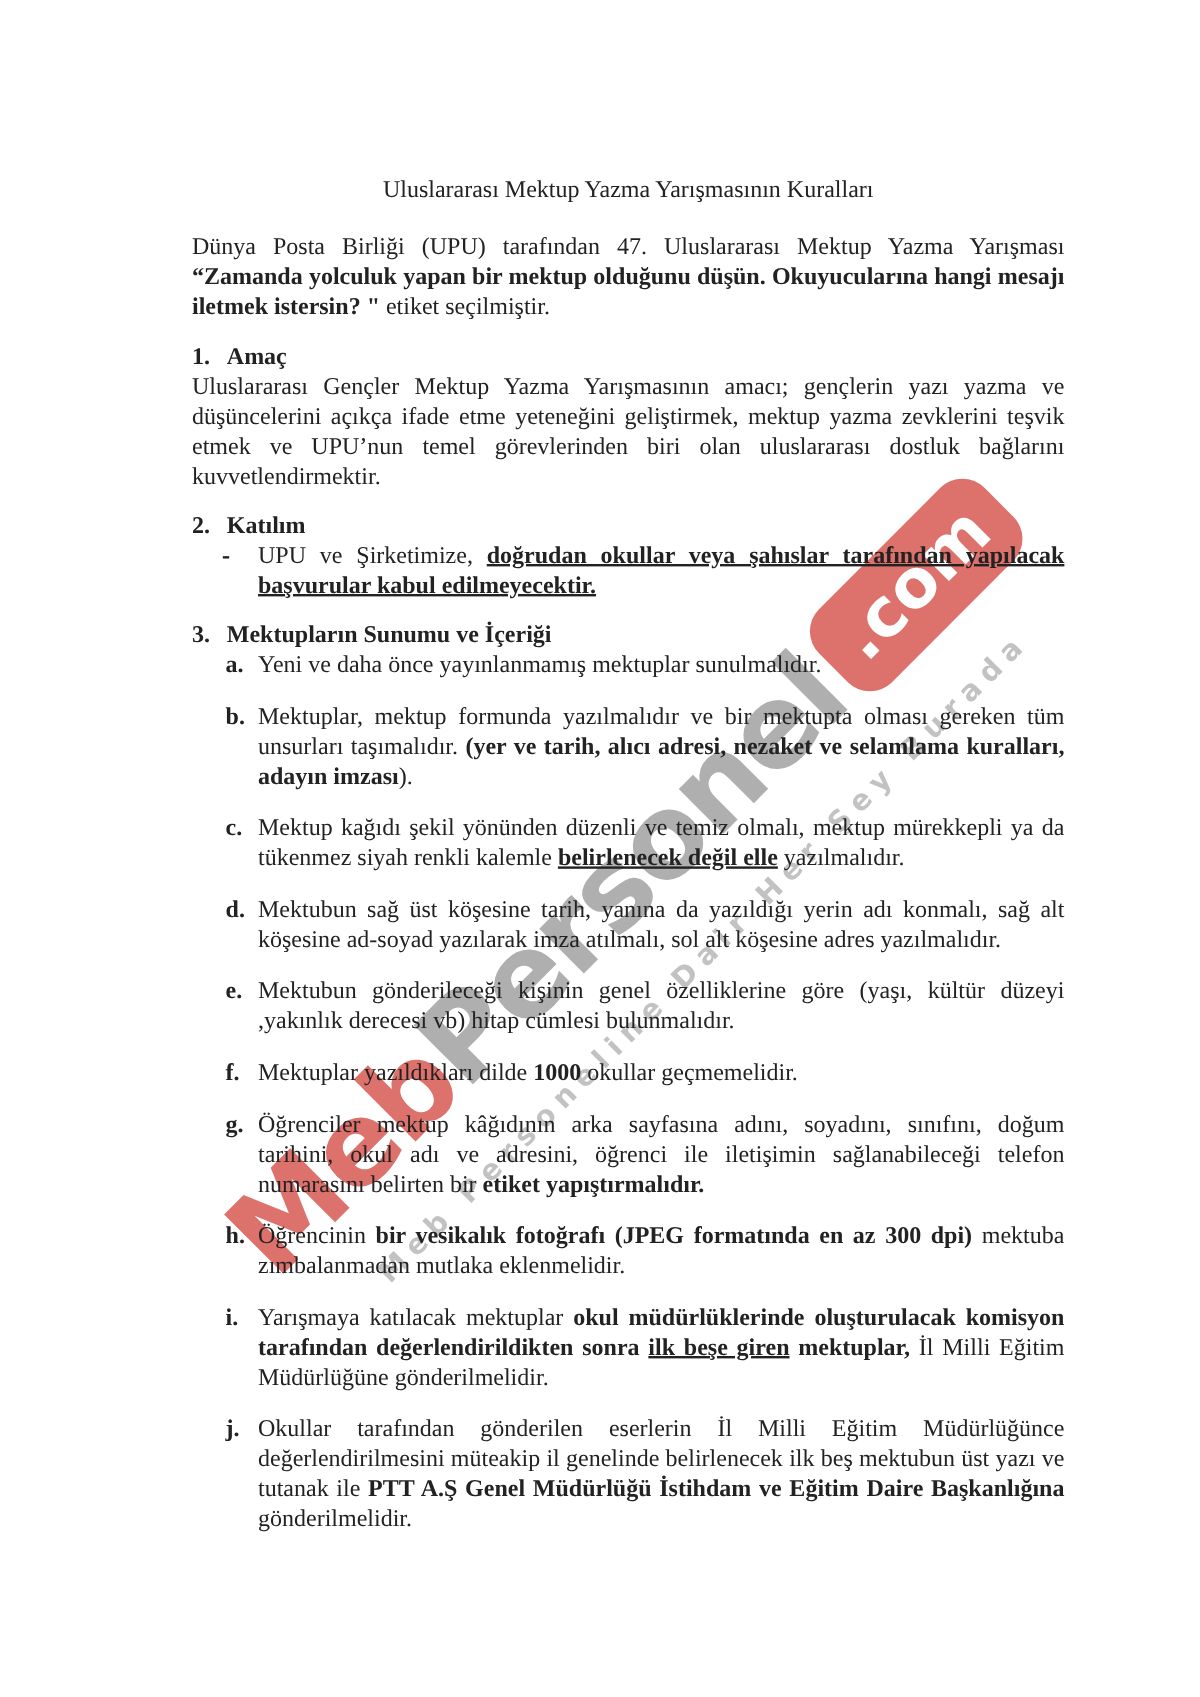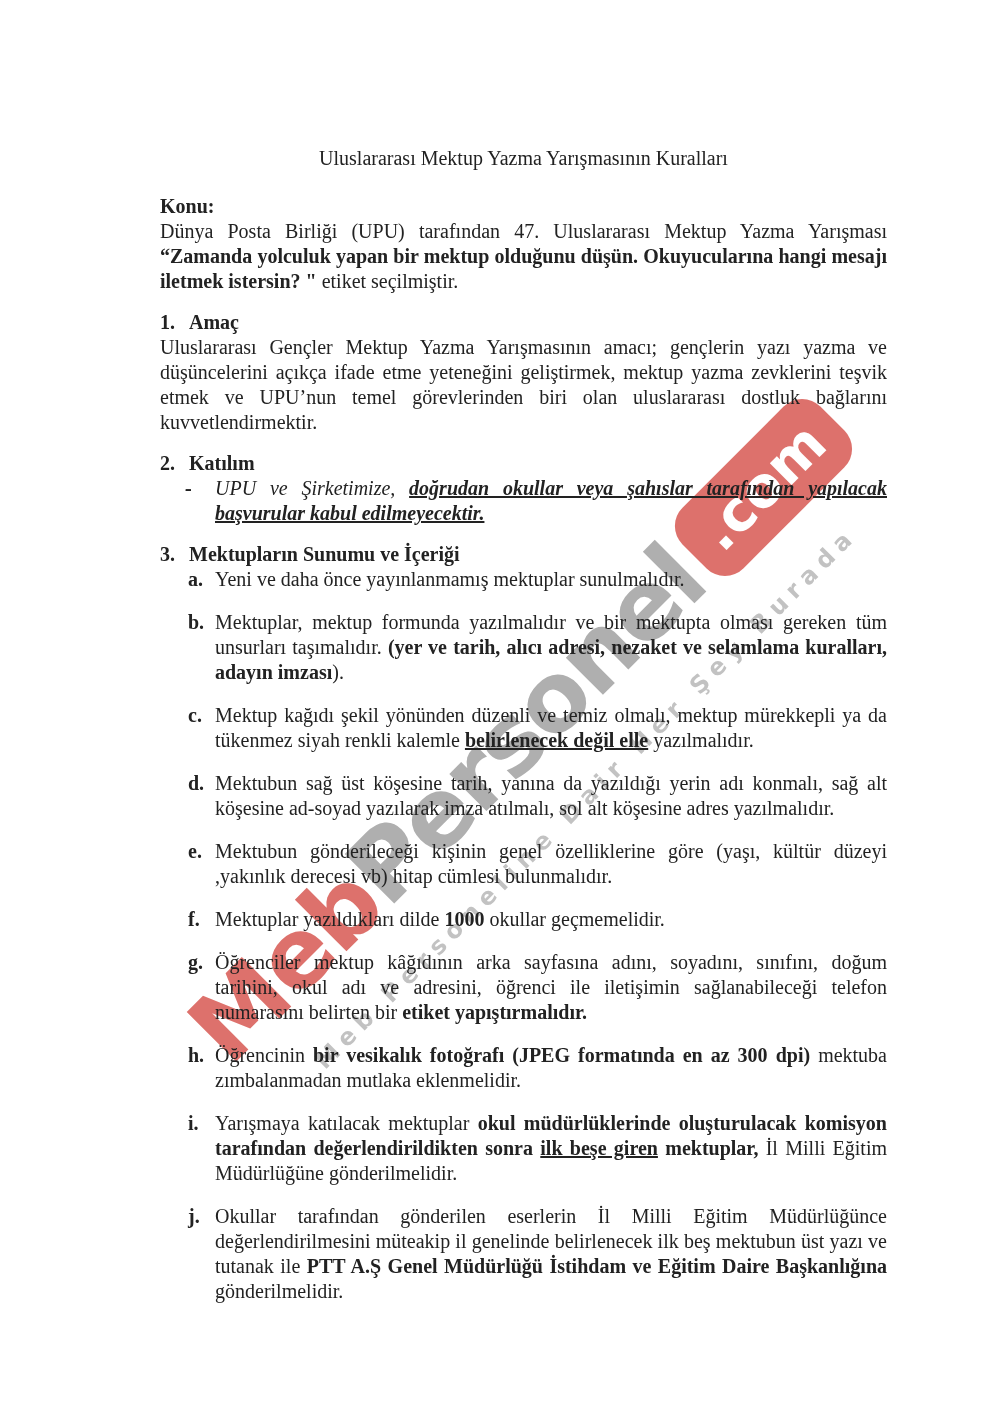--- a/index.html
+++ b/index.html
@@ -55,41 +55,40 @@
     margin-top:16px;
     display:flex;
   }
   .section .marker{flex:none;width:29px;}
   .dash,.letter{position:relative;padding-left:55px;}
   .dash .marker{position:absolute;left:25px;top:0;}
   .letter .marker{position:absolute;left:28px;top:0;}
   .marker.mb{font-weight:bold;}
   .gap{margin-top:18px;}
   .b{font-weight:bold;}
-  .i{font-style:italic;}
+  .i{}
   .u{text-decoration:underline;}
 </style>
 </head>
 <body>
 
 <div class="page">
 
   <div class="wm">
     <div class="wm-brand">
       <span class="wm-red" style="color: rgb(214, 83, 76);">Meb</span>
         <span class="wm-gray" style="color: rgb(158, 158, 158);">Personel</span>
         <span class="wm-badge" style="background: rgb(214, 83, 76);">.com</span>
     </div>
     <div class="wm-tagline" style="color: rgb(181, 181, 181);">Meb Personeline Dair Her Şey Burada</div>
   </div>
 
   <div class="content">
     <div class="doc-title">Uluslararası Mektup Yazma Yarışmasının Kuralları</div>
     <div id="doc-body">
-        <div class="heading"><span class="b">Konu:</span></div>
         <div class="para"><span>Dünya Posta Birliği (UPU) tarafından 47. Uluslararası Mektup Yazma Yarışması </span><span class="b">“Zamanda yolculuk yapan bir mektup olduğunu düşün. Okuyucularına hangi mesajı iletmek istersin? "</span><span> etiket seçilmiştir.</span></div>
         <div class="section">
           <span class="marker mb">1.</span>
           <span>Amaç</span>
         </div>
         <div class="para"><span>Uluslararası Gençler Mektup Yazma Yarışmasının amacı; gençlerin yazı yazma ve düşüncelerini açıkça ifade etme yeteneğini geliştirmek, mektup yazma zevklerini teşvik etmek ve UPU’nun temel görevlerinden biri olan uluslararası dostluk bağlarını kuvvetlendirmektir.</span></div>
         <div class="section">
           <span class="marker mb">2.</span>
           <span>Katılım</span>
         </div>

